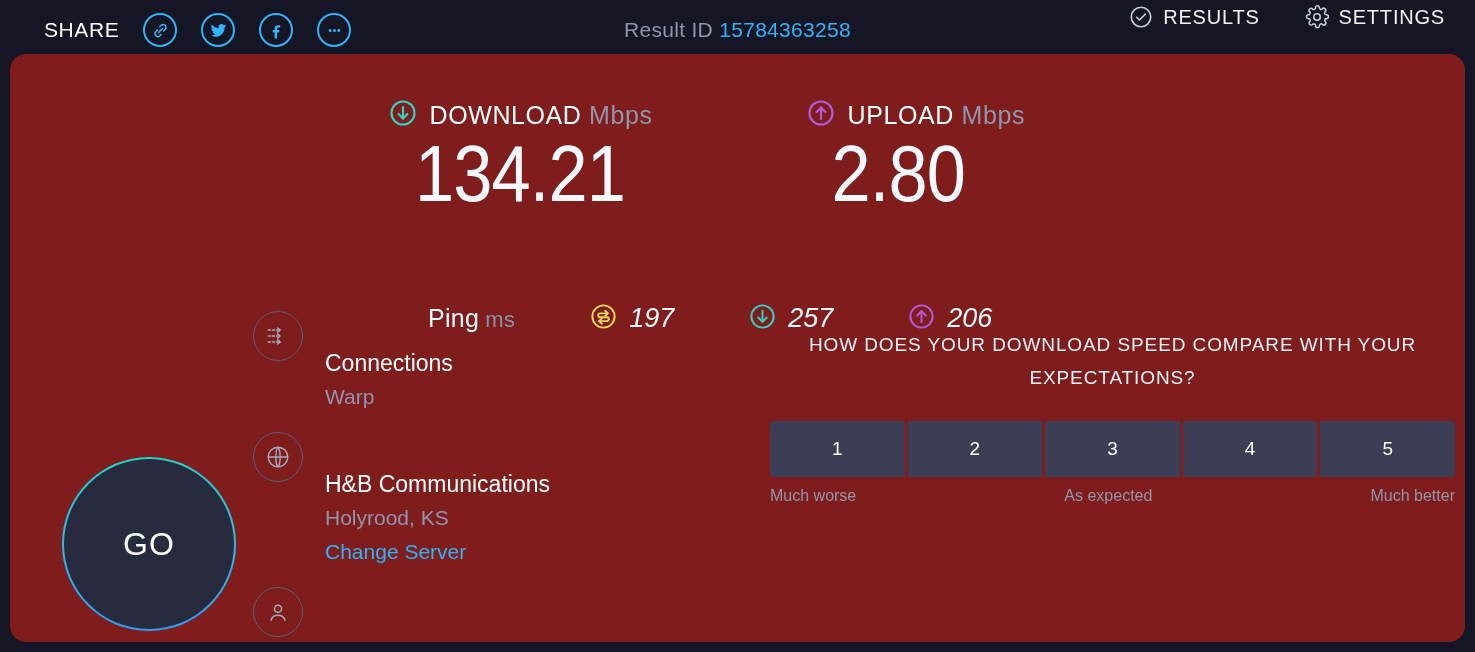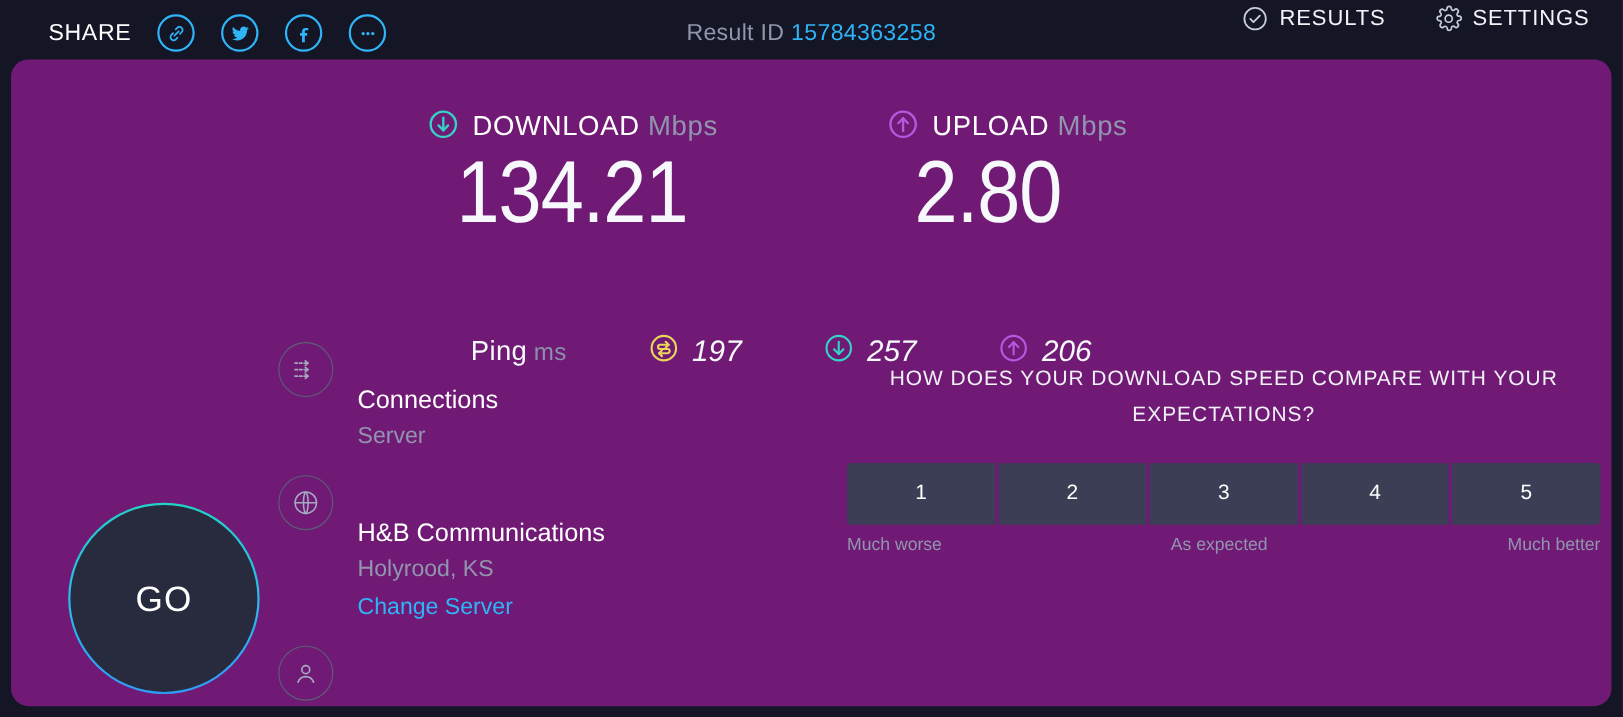--- a/index.html
+++ b/index.html
@@ -44,21 +44,21 @@
   .tr-item {
     display: flex; align-items: center; gap: 9px;
     color: #f2f3f7; font-size: 20px; letter-spacing: 0.8px;
   }
   .tr-item svg { display: block; }
 
   
   .panel {
     position: absolute; left: 10px; top: 54px;
     width: 1455px; height: 588px;
-    background: #701a75; border-radius: 16px;
+    background: #7f1d1d; border-radius: 16px;
   }
 
   
   .speeds {
     position: absolute; top: 44px; left: 0; width: 1455px;
     display: flex; justify-content: center; gap: 120px;
   }
   .speed-col { width: 300px; }
   .speed-head {
     display: flex; align-items: center; gap: 12px;
@@ -306,21 +306,21 @@
           <path d="M3 6.5h10" stroke-dasharray="2 1.8"></path>
             <path d="M11.6 4.6 14 6.5l-2.4 1.9"></path>
           <path d="M3 12h10" stroke-dasharray="2 1.8"></path>
             <path d="M11.6 10.1 14 12l-2.4 1.9"></path>
           <path d="M3 17.5h10" stroke-dasharray="2 1.8"></path>
             <path d="M11.6 15.6 14 17.5l-2.4 1.9"></path>
         </svg>
       </span>
       <span class="info-txt">
         <div class="t1">Connections</div>
-        <div class="t2">Server</div>
+        <div class="t2">Warp</div>
       </span>
     </div>
 
     <div class="info-row">
       <span class="info-ico">
         <svg width="26" height="26" viewBox="0 0 24 24" fill="none" stroke="currentColor" stroke-width="1.3" stroke-linecap="round" stroke-linejoin="round">
           <circle cx="12" cy="12" r="9"></circle>
             <path d="M3 12h18"></path>
             <path d="M12 3c2.6 2.6 2.6 15.4 0 18-2.6-2.6-2.6-15.4 0-18z"></path>
         </svg>

